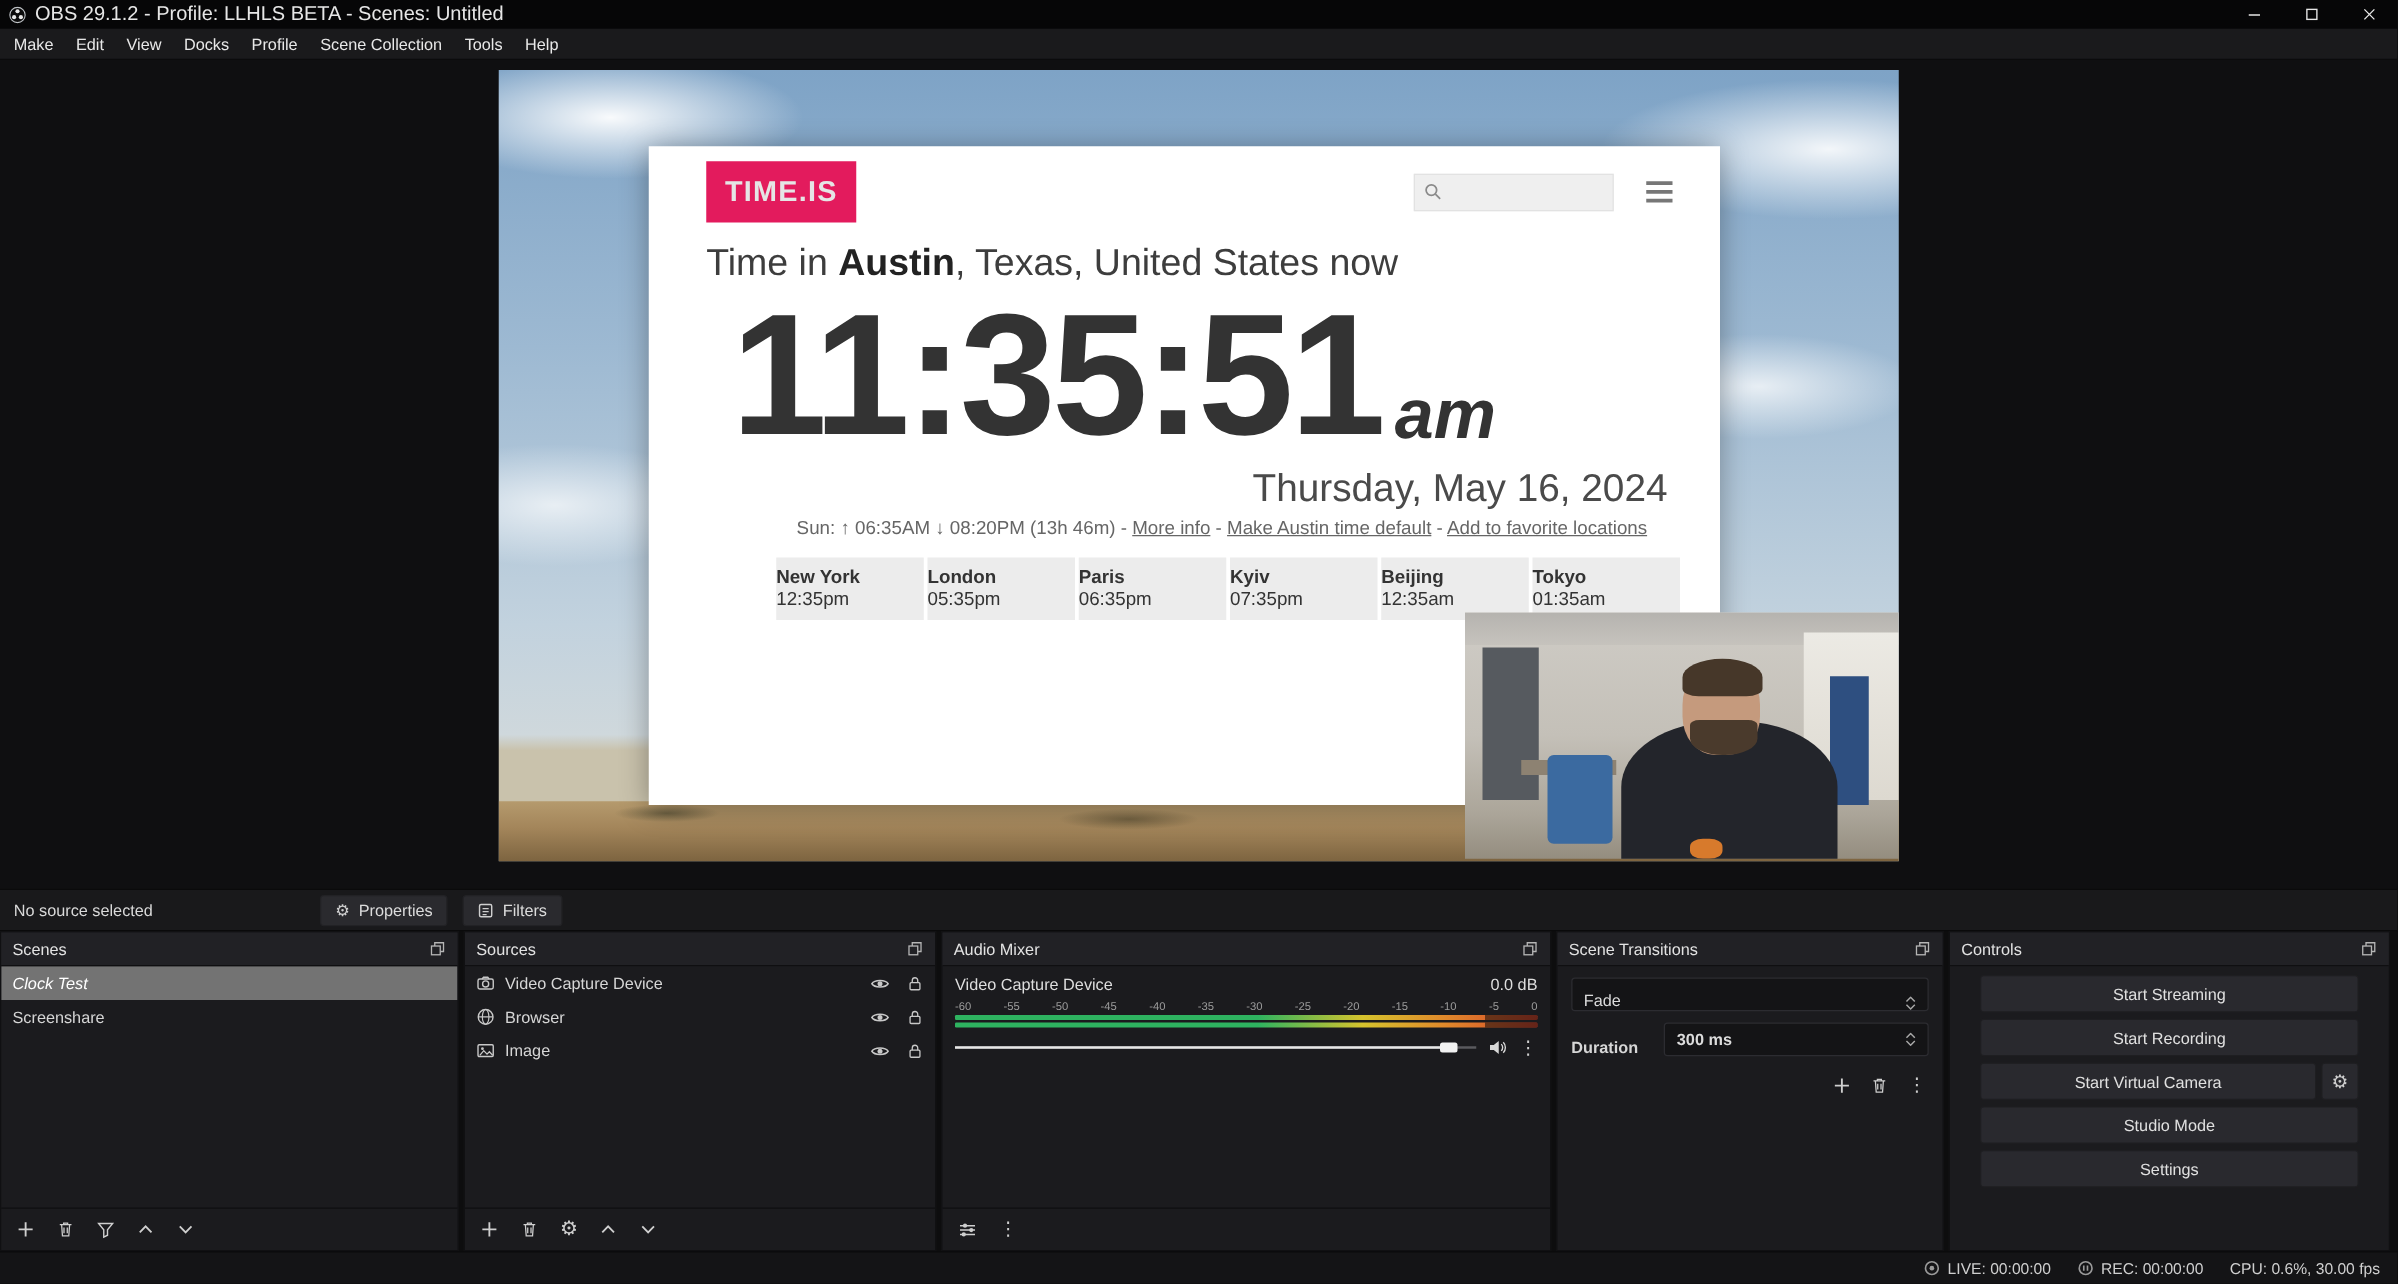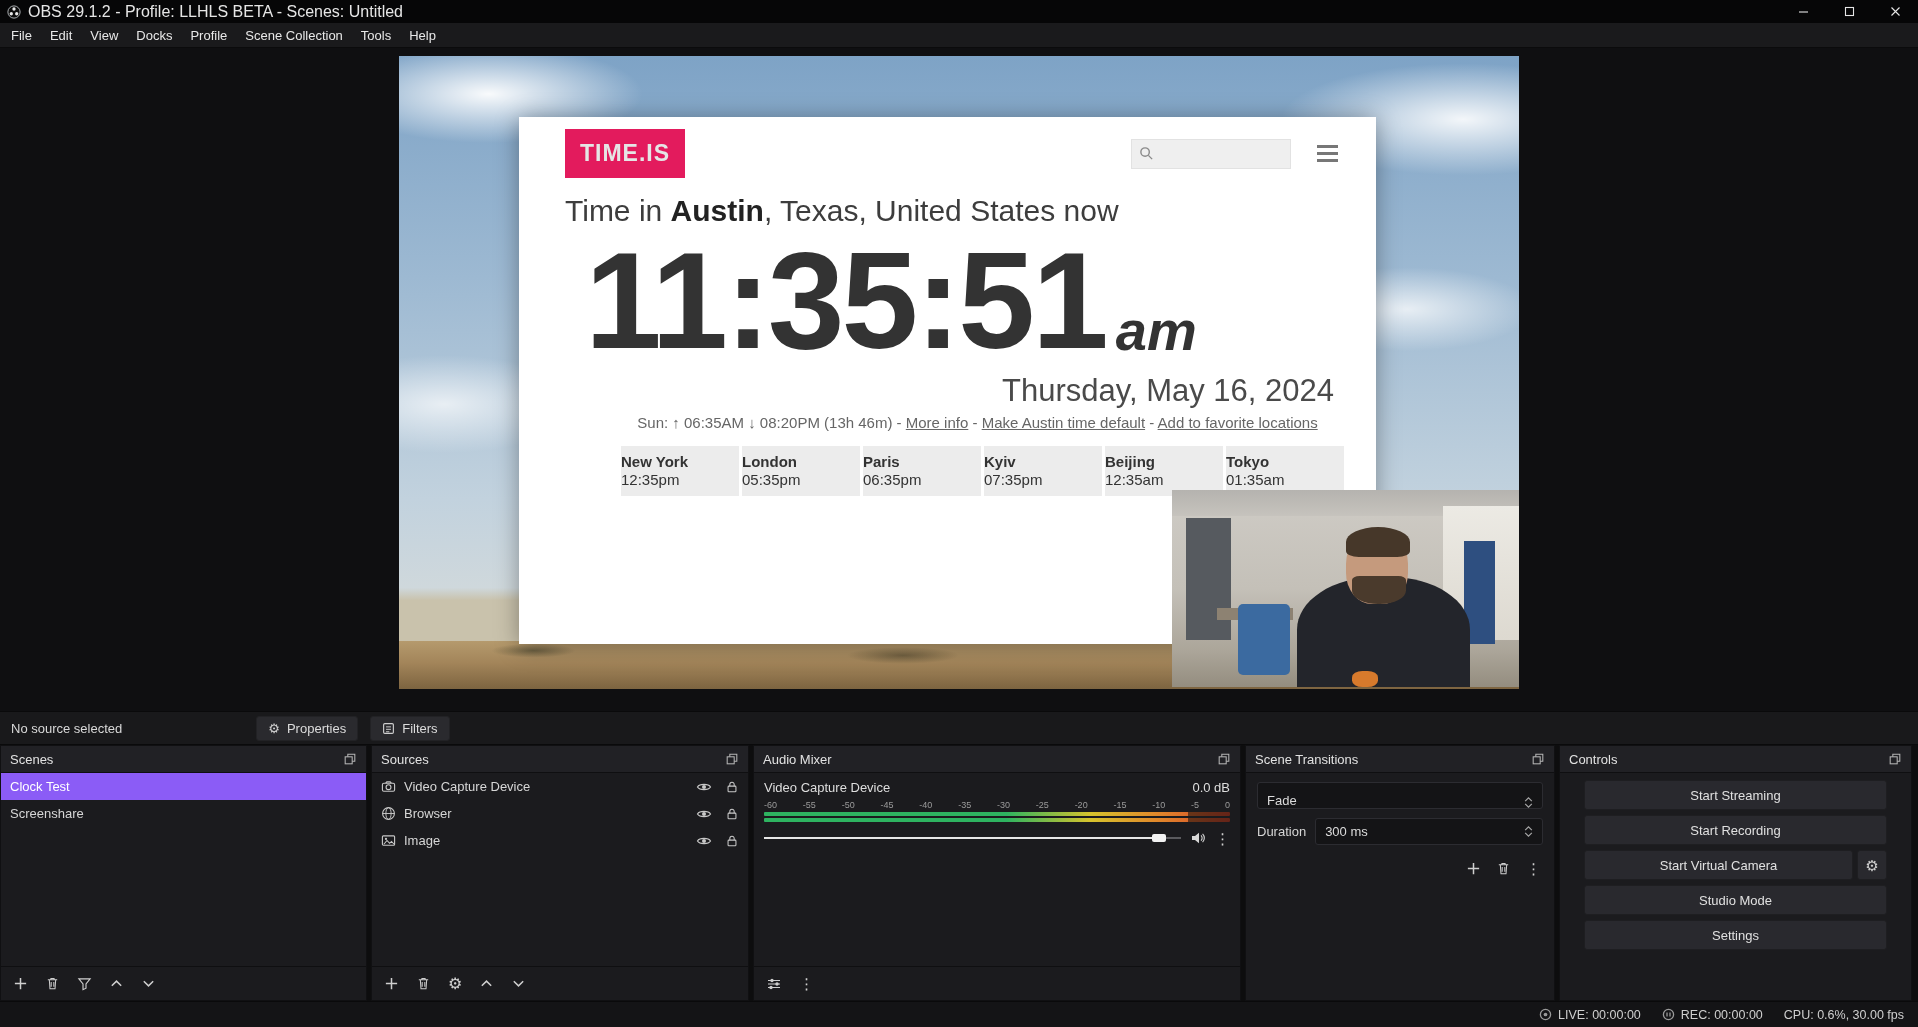--- a/index.html
+++ b/index.html
@@ -81,42 +81,42 @@
   .p-mixer { width:488px; }
   .p-trans { width:310px; }
   .p-controls { flex:1; }
   .panel-header { height:27px; flex:0 0 auto; background:#212125; border-bottom:1px solid #0f0f11; display:flex; align-items:center; padding:0 9px; font-size:13px; color:#e2e2e2; }
   .dock-icon { margin-left:auto; display:flex; }
   .panel-body { flex:1 1 auto; position:relative; font-size:13px; color:#d6d6d6; overflow:hidden; }
   .panel-footer { height:34px; flex:0 0 auto; border-top:1px solid #0f0f11; display:flex; align-items:center; gap:17px; padding:0 12px; }
   .icon-btn { display:flex; align-items:center; justify-content:center; }
 
   .list-item { height:27px; display:flex; align-items:center; padding:0 9px; gap:8px; }
-  .list-item.selected { background:#8b5cf6; color:#ffffff; }
+  .list-item.selected { background:#737373; color:#ffffff;font-style:italic; }
   .row-icons { margin-left:auto; display:flex; gap:13px; align-items:center; }
 
   
   .mix-body { padding:7px 10px 0 10px; }
   .mix-name-row { display:flex; justify-content:space-between; font-size:13px; color:#dedede; }
   .ticks { display:flex; justify-content:space-between; font-size:9px; color:#9b9b9b; margin-top:5px; }
   .meter { position:relative; height:4px; margin-top:2px; border-radius:1px;
     background:linear-gradient(90deg,#2eb360 0%, #2eb360 52%, #d6c32d 70%, #e0892b 84%, #d8442a 100%); }
   .meter + .meter { margin-top:2px; }
   .meter .dim { position:absolute; right:0; top:0; bottom:0; width:9%; background:rgba(10,10,10,.55); }
   .fader-row { display:flex; align-items:center; gap:9px; margin-top:8px; }
   .fader { flex:1; position:relative; height:14px; }
   .fader .track { position:absolute; left:0; right:0; top:6px; height:2px; background:#5a5a5e; }
   .fader .fill { position:absolute; left:0; width:93%; top:6px; height:2px; background:#e6e6e6; }
   .fader .handle { position:absolute; left:93%; top:3px; width:14px; height:8px; background:#f2f2f2; border-radius:2px; }
 
   
   .trans-body { padding:9px 11px 0 11px; display:flex; flex-direction:column; gap:9px; }
   .combo { height:27px; background:#141416; border:1px solid #2c2c31; border-radius:3px; display:flex; align-items:flex-end; padding:0 9px; color:#dcdcdc; }
   .combo .arrows, .spin .arrows { margin-left:auto; display:flex; flex-direction:column; gap:1px; }
-  .dur-row { display:flex; align-items:center; gap:9px; }
+  .dur-row { display:flex; align-items:flex-end; gap:21px;font-weight:bold; }
   .spin { flex:1; height:27px; background:#141416; border:1px solid #2c2c31; border-radius:3px; display:flex; align-items:center; padding:0 9px; color:#dcdcdc; }
   .trans-btns { display:flex; justify-content:flex-end; gap:15px; margin-top:7px; padding-right:2px; }
 
   
   .ctl-body { padding:7px 24px; display:flex; flex-direction:column; gap:5px; }
   .ctl-btn { height:30px; background:#29292e; border:1px solid #1e1e21; border-radius:3px; color:#e0e0e0; font-size:13px; display:flex; align-items:center; justify-content:center; }
   .ctl-split { display:flex; gap:4px; }
   .ctl-split .ctl-btn { flex:1; }
   .ctl-gear { width:30px; height:30px; flex:0 0 auto; background:#29292e; border:1px solid #1e1e21; border-radius:3px; display:flex; align-items:center; justify-content:center; color:#cfcfcf; font-size:15px; }
 
@@ -155,21 +155,21 @@
         </div>
       <div class="win-btn">
           <svg width="11" height="11" viewBox="0 0 11 11">
             <path d="M1.5 1.5l8 8M9.5 1.5l-8 8" stroke="#e6e6e6" stroke-width="1.1"></path>
           </svg>
         </div>
     </div>
   </div>
 
   <div class="menubar">
-    <div class="menu-item">File</div>
+    <div class="menu-item">Make</div>
     <div class="menu-item">Edit</div>
     <div class="menu-item">View</div>
     <div class="menu-item">Docks</div>
     <div class="menu-item">Profile</div>
     <div class="menu-item">Scene Collection</div>
     <div class="menu-item">Tools</div>
     <div class="menu-item">Help</div>
   </div>
 
   <div class="preview">

